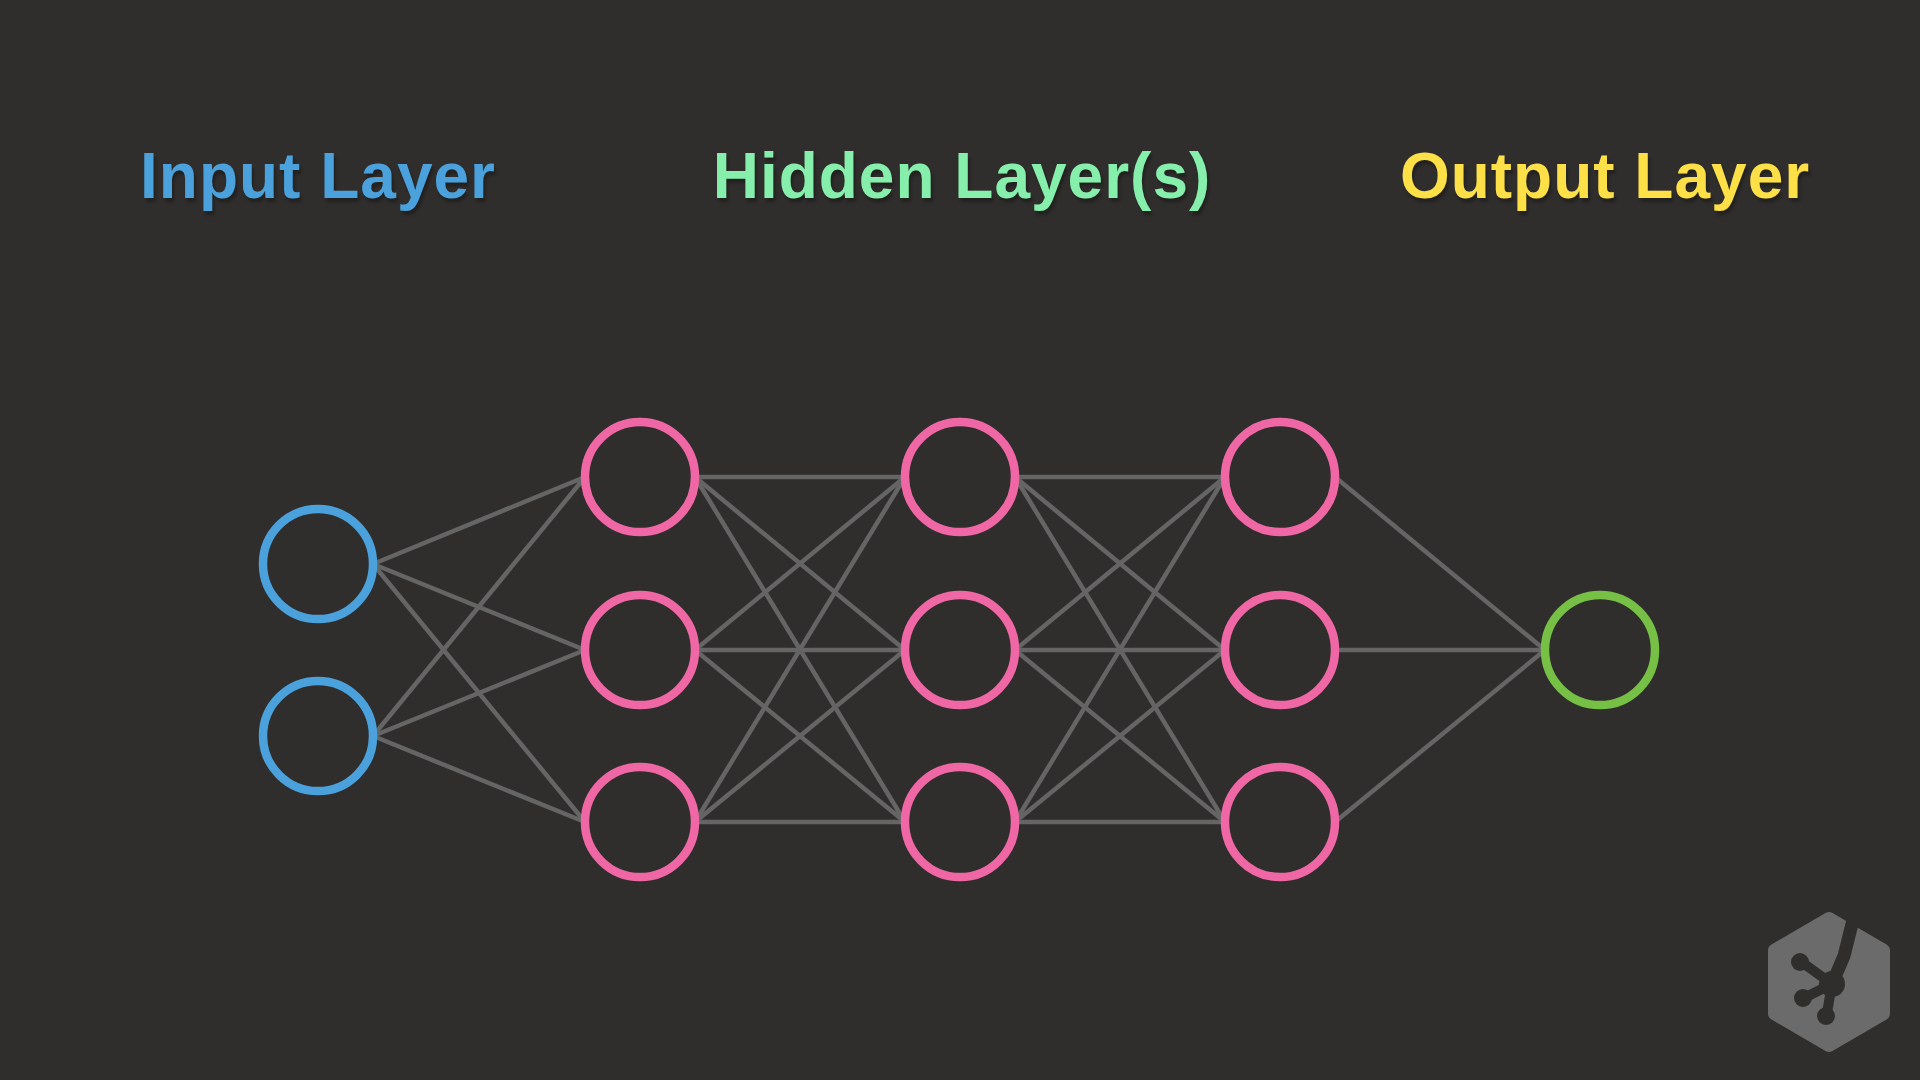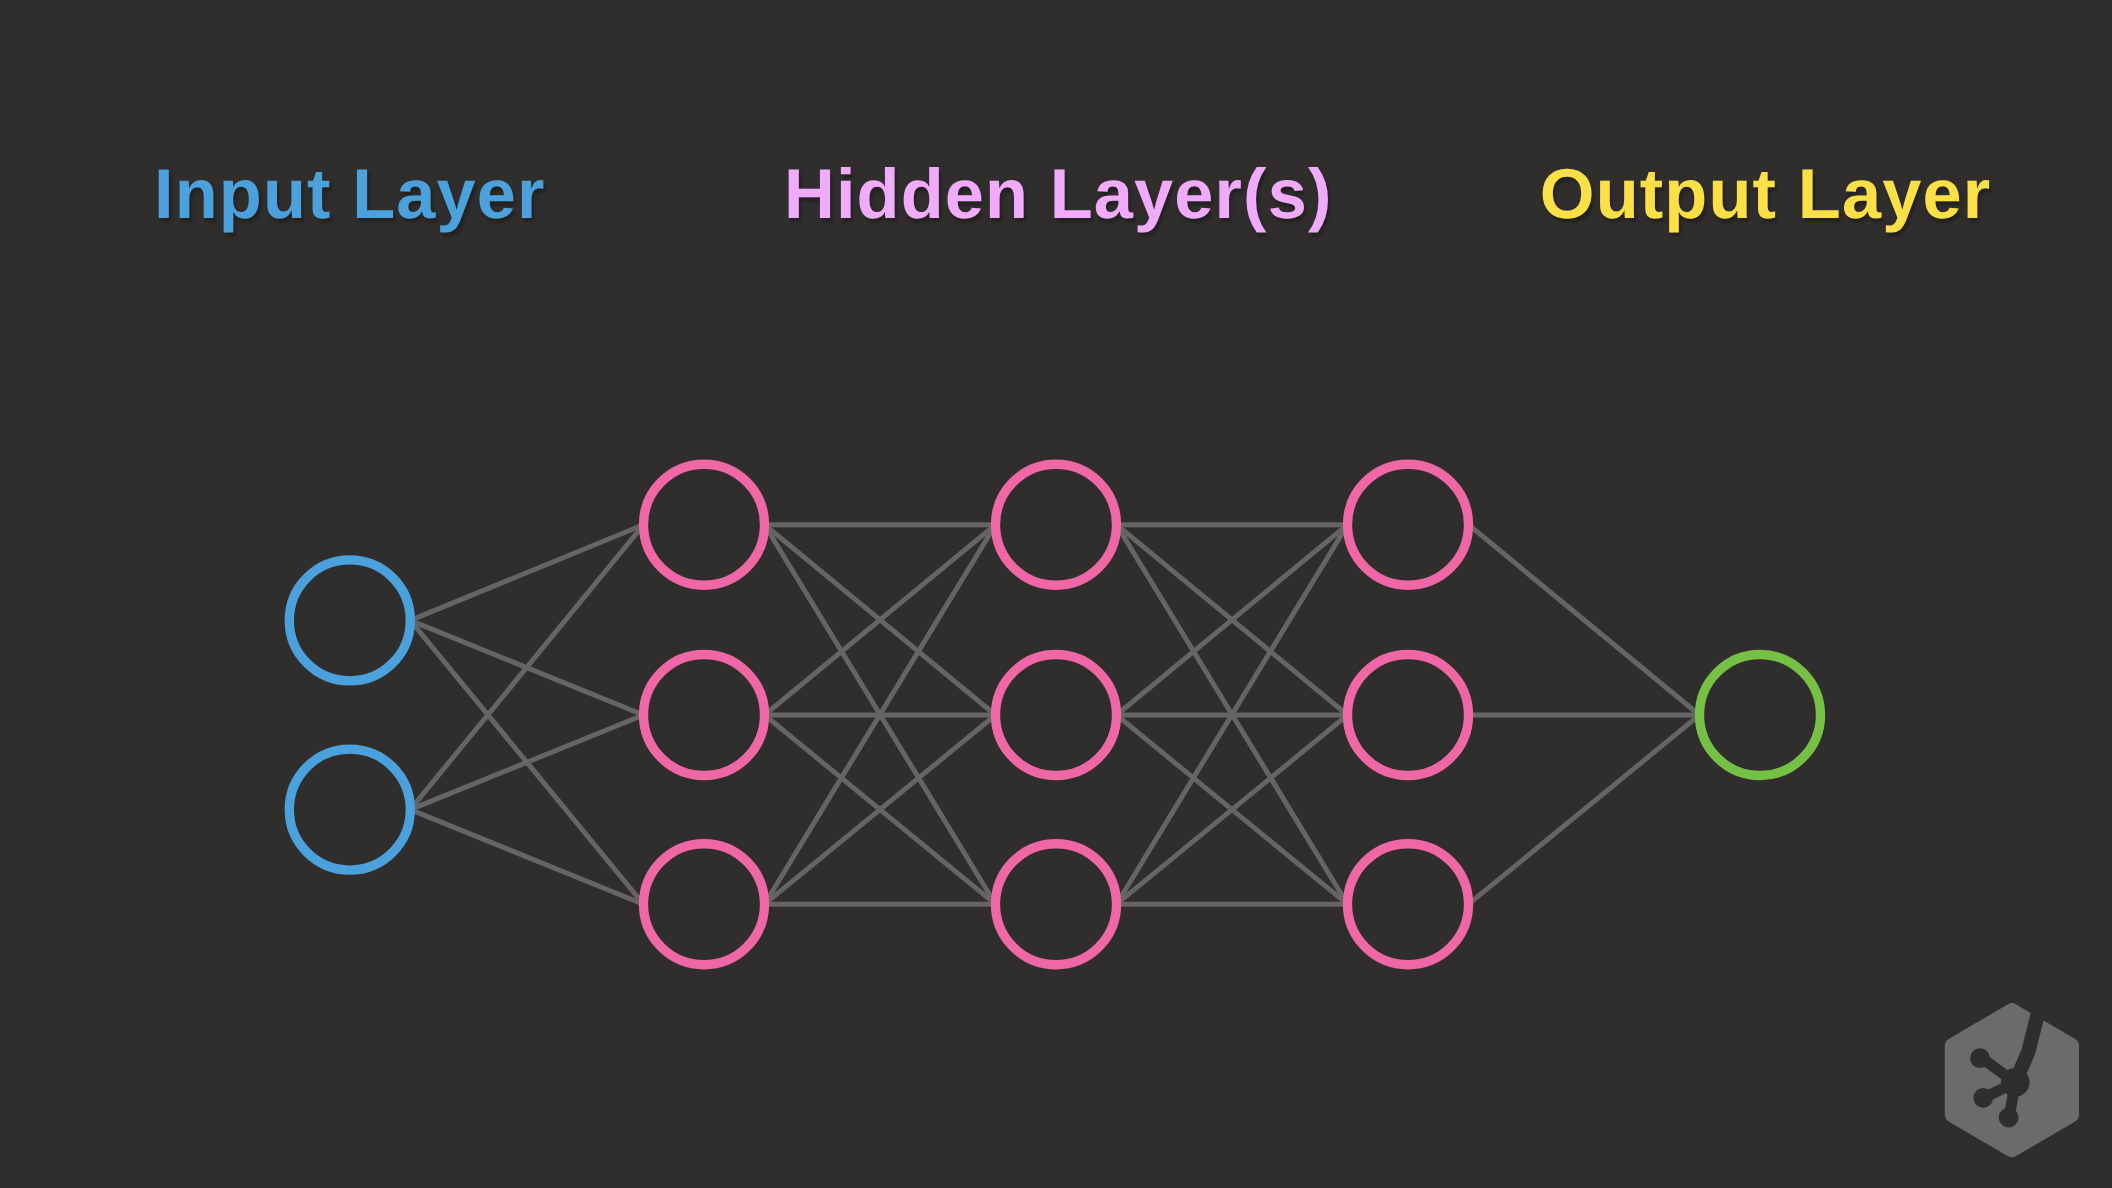--- a/index.html
+++ b/index.html
@@ -90,16 +90,16 @@
         <circle class="cut-dot" cx="1800" cy="962" r="9" fill="#302E2C"></circle>
         <line class="cut-line" x1="1832" y1="984" x2="1806" y2="997" stroke-width="10" stroke-linecap="round" stroke="#302E2C"></line>
         <circle class="cut-dot" cx="1803" cy="998" r="9" fill="#302E2C"></circle>
         <line class="cut-line" x1="1832" y1="984" x2="1827" y2="1013" stroke-width="10" stroke-linecap="round" stroke="#302E2C"></line>
         <circle class="cut-dot" cx="1826" cy="1016" r="9" fill="#302E2C"></circle>
       </g>
     </g>
   </svg>
 
   <div class="layer-label" style="left: 318px; color: rgb(74, 161, 220);">Input Layer</div>
-  <div class="layer-label" style="left: 962px; color: #f0abfc;">Hidden Layer(s)</div>
+  <div class="layer-label" style="left: 962px; color: #86efac;">Hidden Layer(s)</div>
   <div class="layer-label" style="left: 1605px; color: #fde047;">Output Layer</div>
 
 </div>
 
 </body></html>

